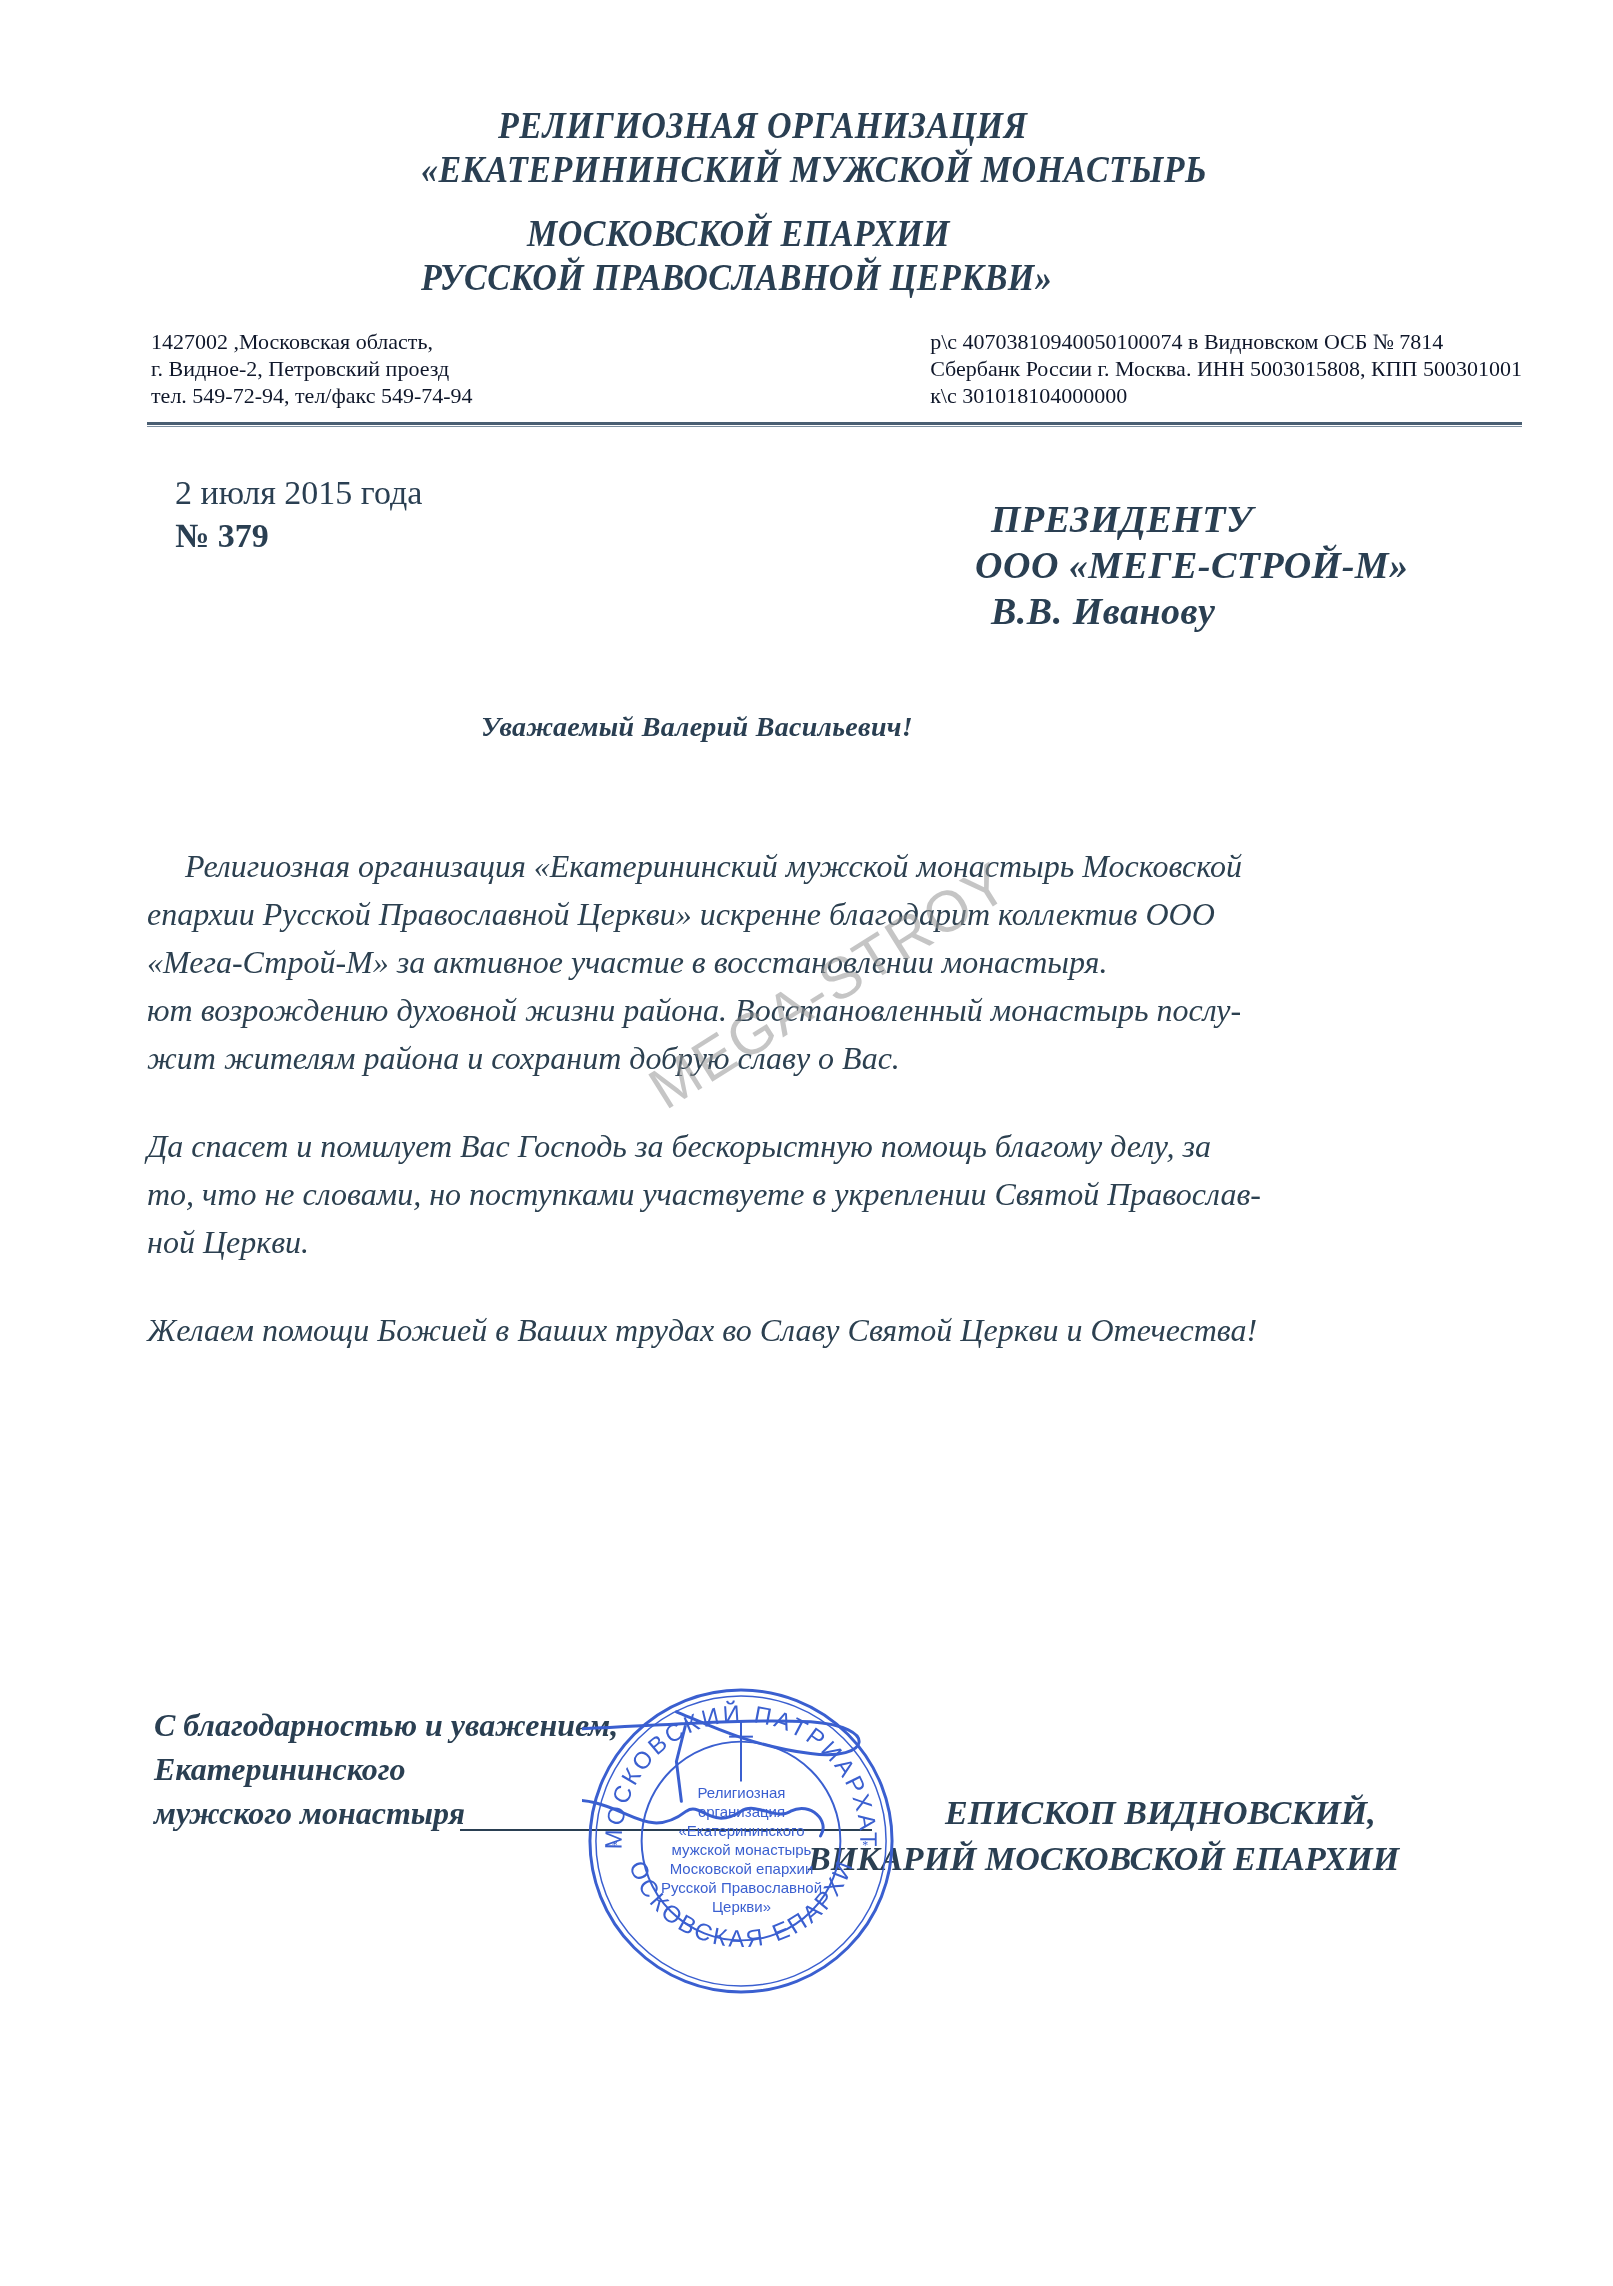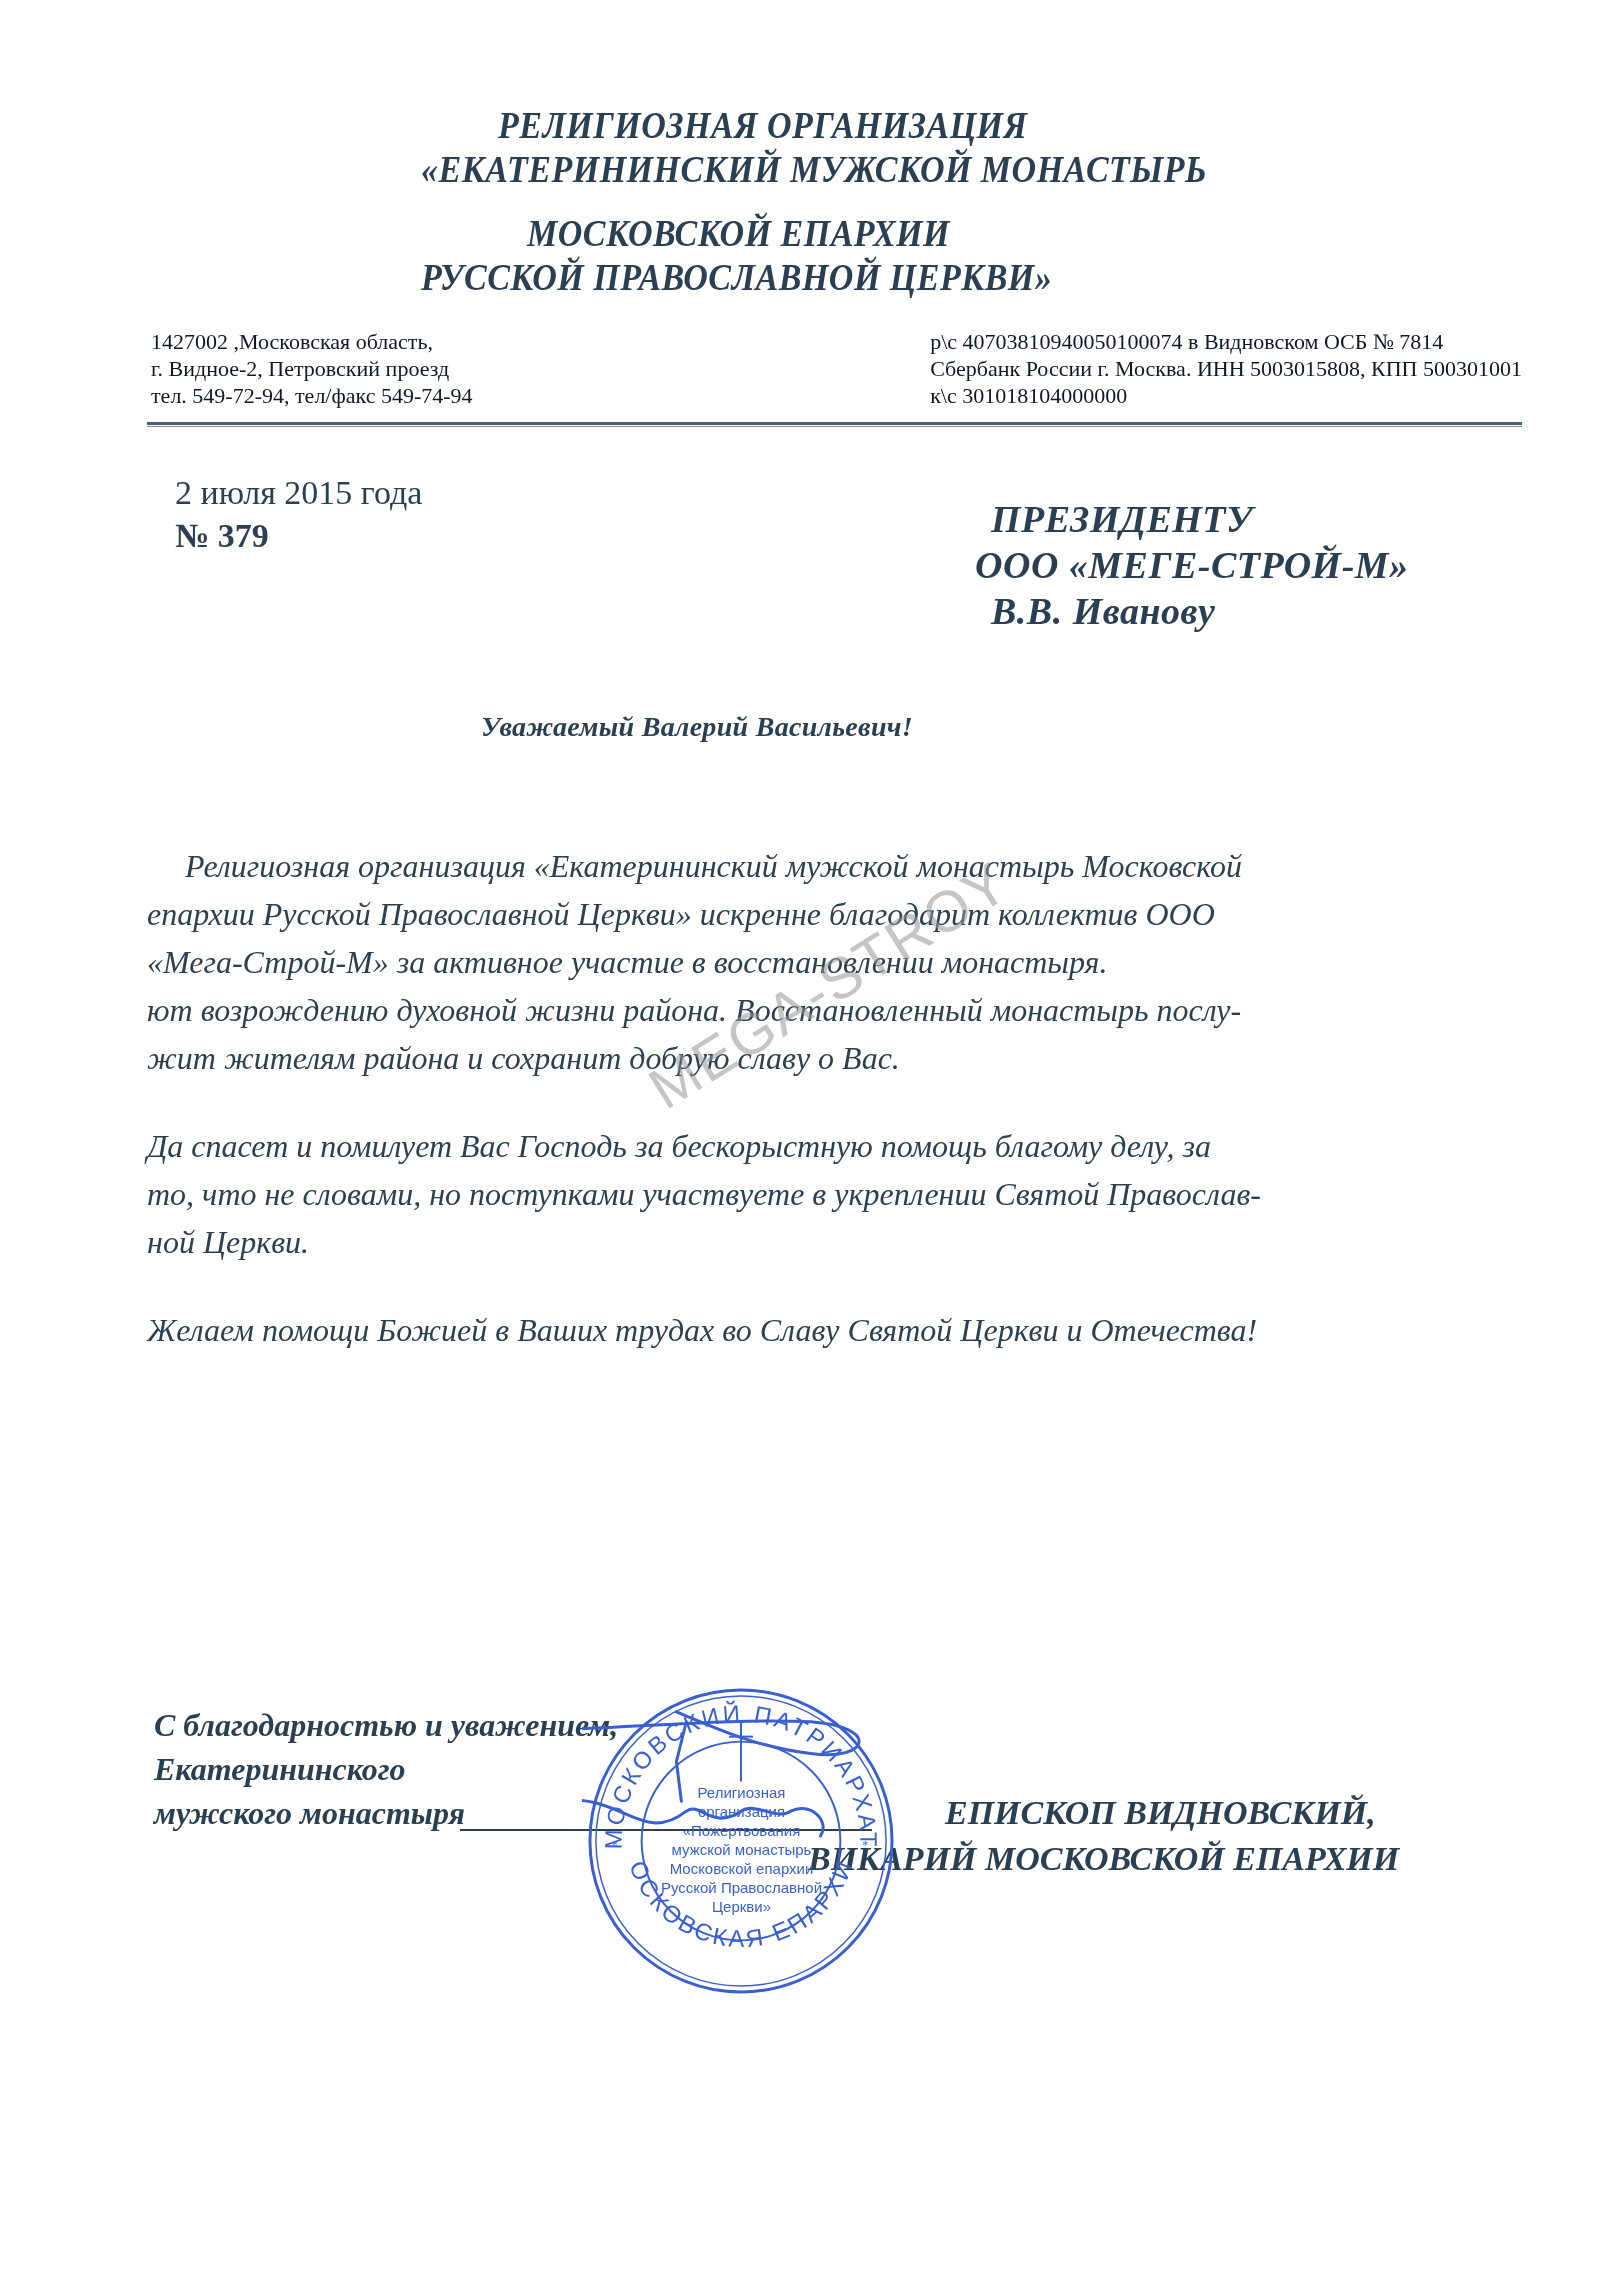--- a/index.html
+++ b/index.html
@@ -104,20 +104,20 @@
     <line x1="160" y1="40" x2="160" y2="100" stroke="#3a5fd0" stroke-width="2"></line>
     <line x1="148" y1="55" x2="172" y2="55" stroke="#3a5fd0" stroke-width="2"></line>
     <text x="30" y="168" font-size="12" fill="#3a5fd0">*</text>
     <text x="282" y="168" font-size="12" fill="#3a5fd0">*</text>
 
     <path d="M -150 48 C -20 55, 120 35, 230 40 C 300 45, 290 80, 230 72 C 170 65, 120 40, 95 30 M 105 40 L 95 80 L 100 120" fill="none" stroke="#3a5fd0" stroke-width="3" stroke-linecap="round"></path>
     <path d="M -25 120 C 40 110, 60 165, 105 130 C 120 120, 130 150, 160 130 C 175 120, 195 140, 210 130 C 230 120, 250 140, 240 155" fill="none" stroke="#3a5fd0" stroke-width="3" stroke-linecap="round"></path>
   </svg>
   <div class="abs stamp-center" style="left:70px; top:101px; width:179px;">
     <div>Религиозная организация</div>
-    <div>«Пожертвования</div>
+    <div>«Екатерининского</div>
     <div>мужской монастырь</div>
     <div>Московской епархии</div>
     <div>Русской Православной</div>
     <div>Церкви»</div>
   </div>
 </div>
 
 
 </body></html>

